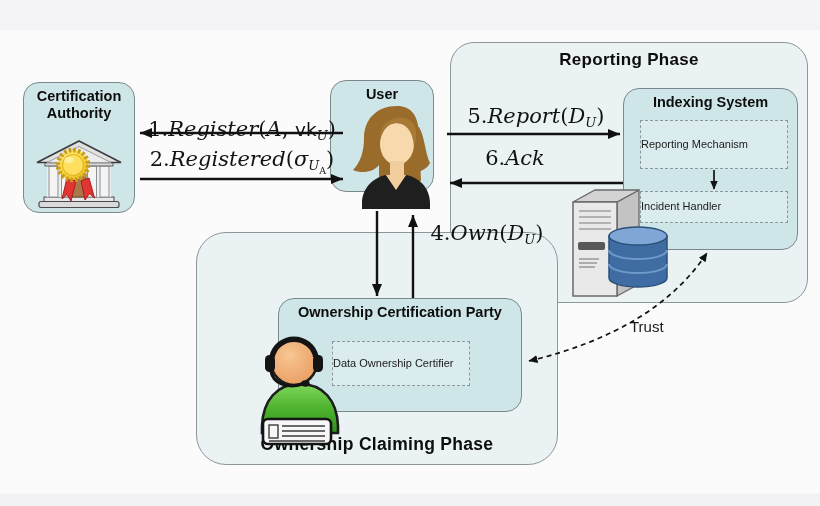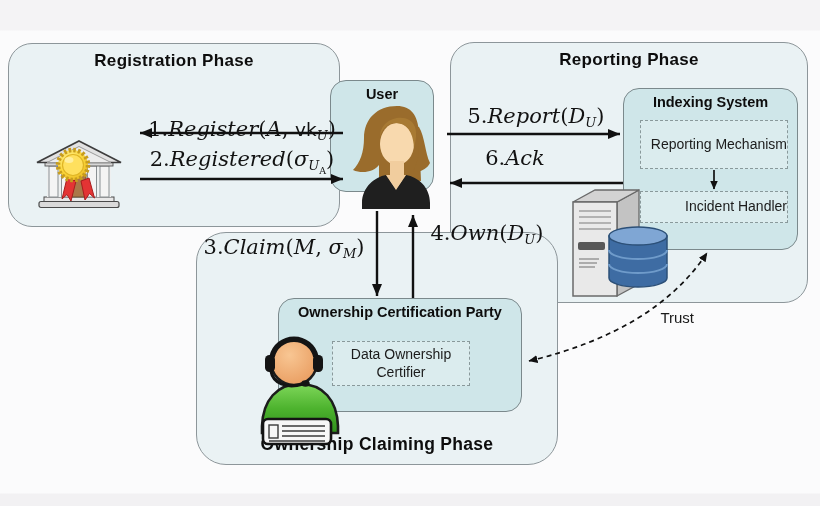--- a/index.html
+++ b/index.html
@@ -15,61 +15,61 @@
   .phase-title.top{top:7px;}
   .phase-title.bottom{bottom:9px;font-size:17.5px;}
   .entity{position:absolute;background:#cfe6e9;border:1.6px solid #7b898c;border-radius:16px;box-sizing:border-box;}
   #entity-ca{left:23px;top:82px;width:112px;height:131px;}
   #entity-user{left:330px;top:80px;width:104px;height:112px;z-index:3;overflow:hidden;}
   #entity-indexing{left:623px;top:88px;width:175px;height:162px;z-index:1;}
   #entity-ocp{left:278px;top:298px;width:244px;height:114px;z-index:3;}
   .entity-title{position:absolute;top:5px;left:0;width:100%;text-align:center;
     font-weight:bold;font-size:14.5px;line-height:1.15;color:#0d0d0d;}
   .component{position:absolute;border:1.3px dashed #89999b;background:rgba(255,255,255,.25);
-    display:flex;align-items:center;justify-content:flex-end;text-align:center;
-    font-size:14px;line-height:1.25;color:#1b1b1b;box-sizing:border-box;z-index:4;}
+    display:flex;align-items:center;justify-content:flex-start;text-align:center;
+    font-size:11px;line-height:1.25;color:#1b1b1b;box-sizing:border-box;z-index:4;}
   #comp-rm{left:640px;top:120px;width:148px;height:49px;}
   #comp-ih{left:640px;top:191px;width:148px;height:32px;}
   #comp-doc{left:332px;top:341px;width:138px;height:45px;}
   .icon{position:absolute;}
   #icon-bank{left:33px;top:138px;z-index:4;}
   #icon-user{left:351px;top:103px;z-index:4;}
   #icon-server{left:565px;top:186px;z-index:5;}
   #icon-agent{left:250px;top:332px;z-index:6;}
   .math{position:absolute;text-align:center;white-space:nowrap;
     font-family:"DejaVu Serif",serif;font-size:21px;color:#121212;z-index:7;}
   .math .mi{font-style:italic;}
   .math .msf{font-family:"DejaVu Sans",sans-serif;font-size:18.5px;}
   .math .sub1{font-size:62%;vertical-align:-0.28em;}
   .math .sub2{font-size:45%;vertical-align:-0.8em;}
   #msg1{left:138px;top:117px;width:208px;}
   #msg2{left:138px;top:147px;width:208px;}
   #msg5{left:452px;top:104px;width:168px;}
   #msg6{left:455px;top:146px;width:120px;}
   #msg3{left:198px;top:235px;width:172px;}
   #msg4{left:423px;top:221px;width:128px;}
-  #trust-label{position:absolute;left:630px;top:309px;width:64px;text-align:right;
+  #trust-label{position:absolute;left:630px;top:318px;width:64px;text-align:left;
     font-size:15px;color:#1a1a1a;z-index:7;}
   #arrow-layer{position:absolute;left:0;top:0;z-index:8;pointer-events:none;}
 </style>
 </head>
 <body>
 
 <div id="stage">
 
-  <div class="phase" id="phase-registration">
-    <div class="phase-title top">Registration Phase</div>
-  </div>
   <div class="phase" id="phase-reporting">
     <div class="phase-title top">Reporting Phase</div>
   </div>
   <div class="phase" id="phase-claiming">
     <div class="phase-title bottom">Ownership Claiming Phase</div>
   </div>
 
+  <div class="entity" id="entity-ca">
+    <div class="entity-title">Certification Authority</div>
+  </div>
   <div class="entity" id="entity-user">
     <div class="entity-title">User</div>
   </div>
   <div class="entity" id="entity-ocp">
     <div class="entity-title">Ownership Certification Party</div>
   </div>
   <div class="entity" id="entity-indexing">
     <div class="entity-title">Indexing System</div>
   </div>
 
@@ -165,21 +165,20 @@
     <g stroke="#3a3a3a" stroke-width="1.6">
       <line x1="32" y1="94" x2="75" y2="94"></line>
         <line x1="32" y1="99" x2="75" y2="99"></line>
       <line x1="32" y1="104" x2="75" y2="104"></line>
         <line x1="19" y1="109" x2="75" y2="109"></line>
     </g>
   </svg>
 
   <div class="math" id="msg1"><span>1.</span><span class="mi">Register</span><span>(</span><span class="mi">A</span><span>, </span><span class="msf">vk</span><span class="mi sub1">U</span><span>)</span></div>
   <div class="math" id="msg2"><span>2.</span><span class="mi">Registered</span><span>(</span><span class="mi">σ</span><span class="mi sub1">U</span><span class="sub2">A</span><span>)</span></div>
-  <div class="math" id="msg3"><span>3.</span><span class="mi">Claim</span><span>(</span><span class="mi">M</span><span>, </span><span class="mi">σ</span><span class="mi sub1">M</span><span>)</span></div>
   <div class="math" id="msg4"><span>4.</span><span class="mi">Own</span><span>(</span><span class="mi">D</span><span class="mi sub1">U</span><span>)</span></div>
   <div class="math" id="msg5"><span>5.</span><span class="mi">Report</span><span>(</span><span class="mi">D</span><span class="mi sub1">U</span><span>)</span></div>
   <div class="math" id="msg6"><span>6.</span><span class="mi">Ack</span></div>
   <div id="trust-label">Trust</div>
 
   <svg id="arrow-layer" width="820" height="506" viewBox="0 0 820 506">
     <defs>
       <marker id="ah" markerUnits="userSpaceOnUse" markerWidth="14" markerHeight="12" refX="12" refY="5" orient="auto">
         <path d="M0,0 L12,5 L0,10 Z" fill="#111"></path>
       </marker>

